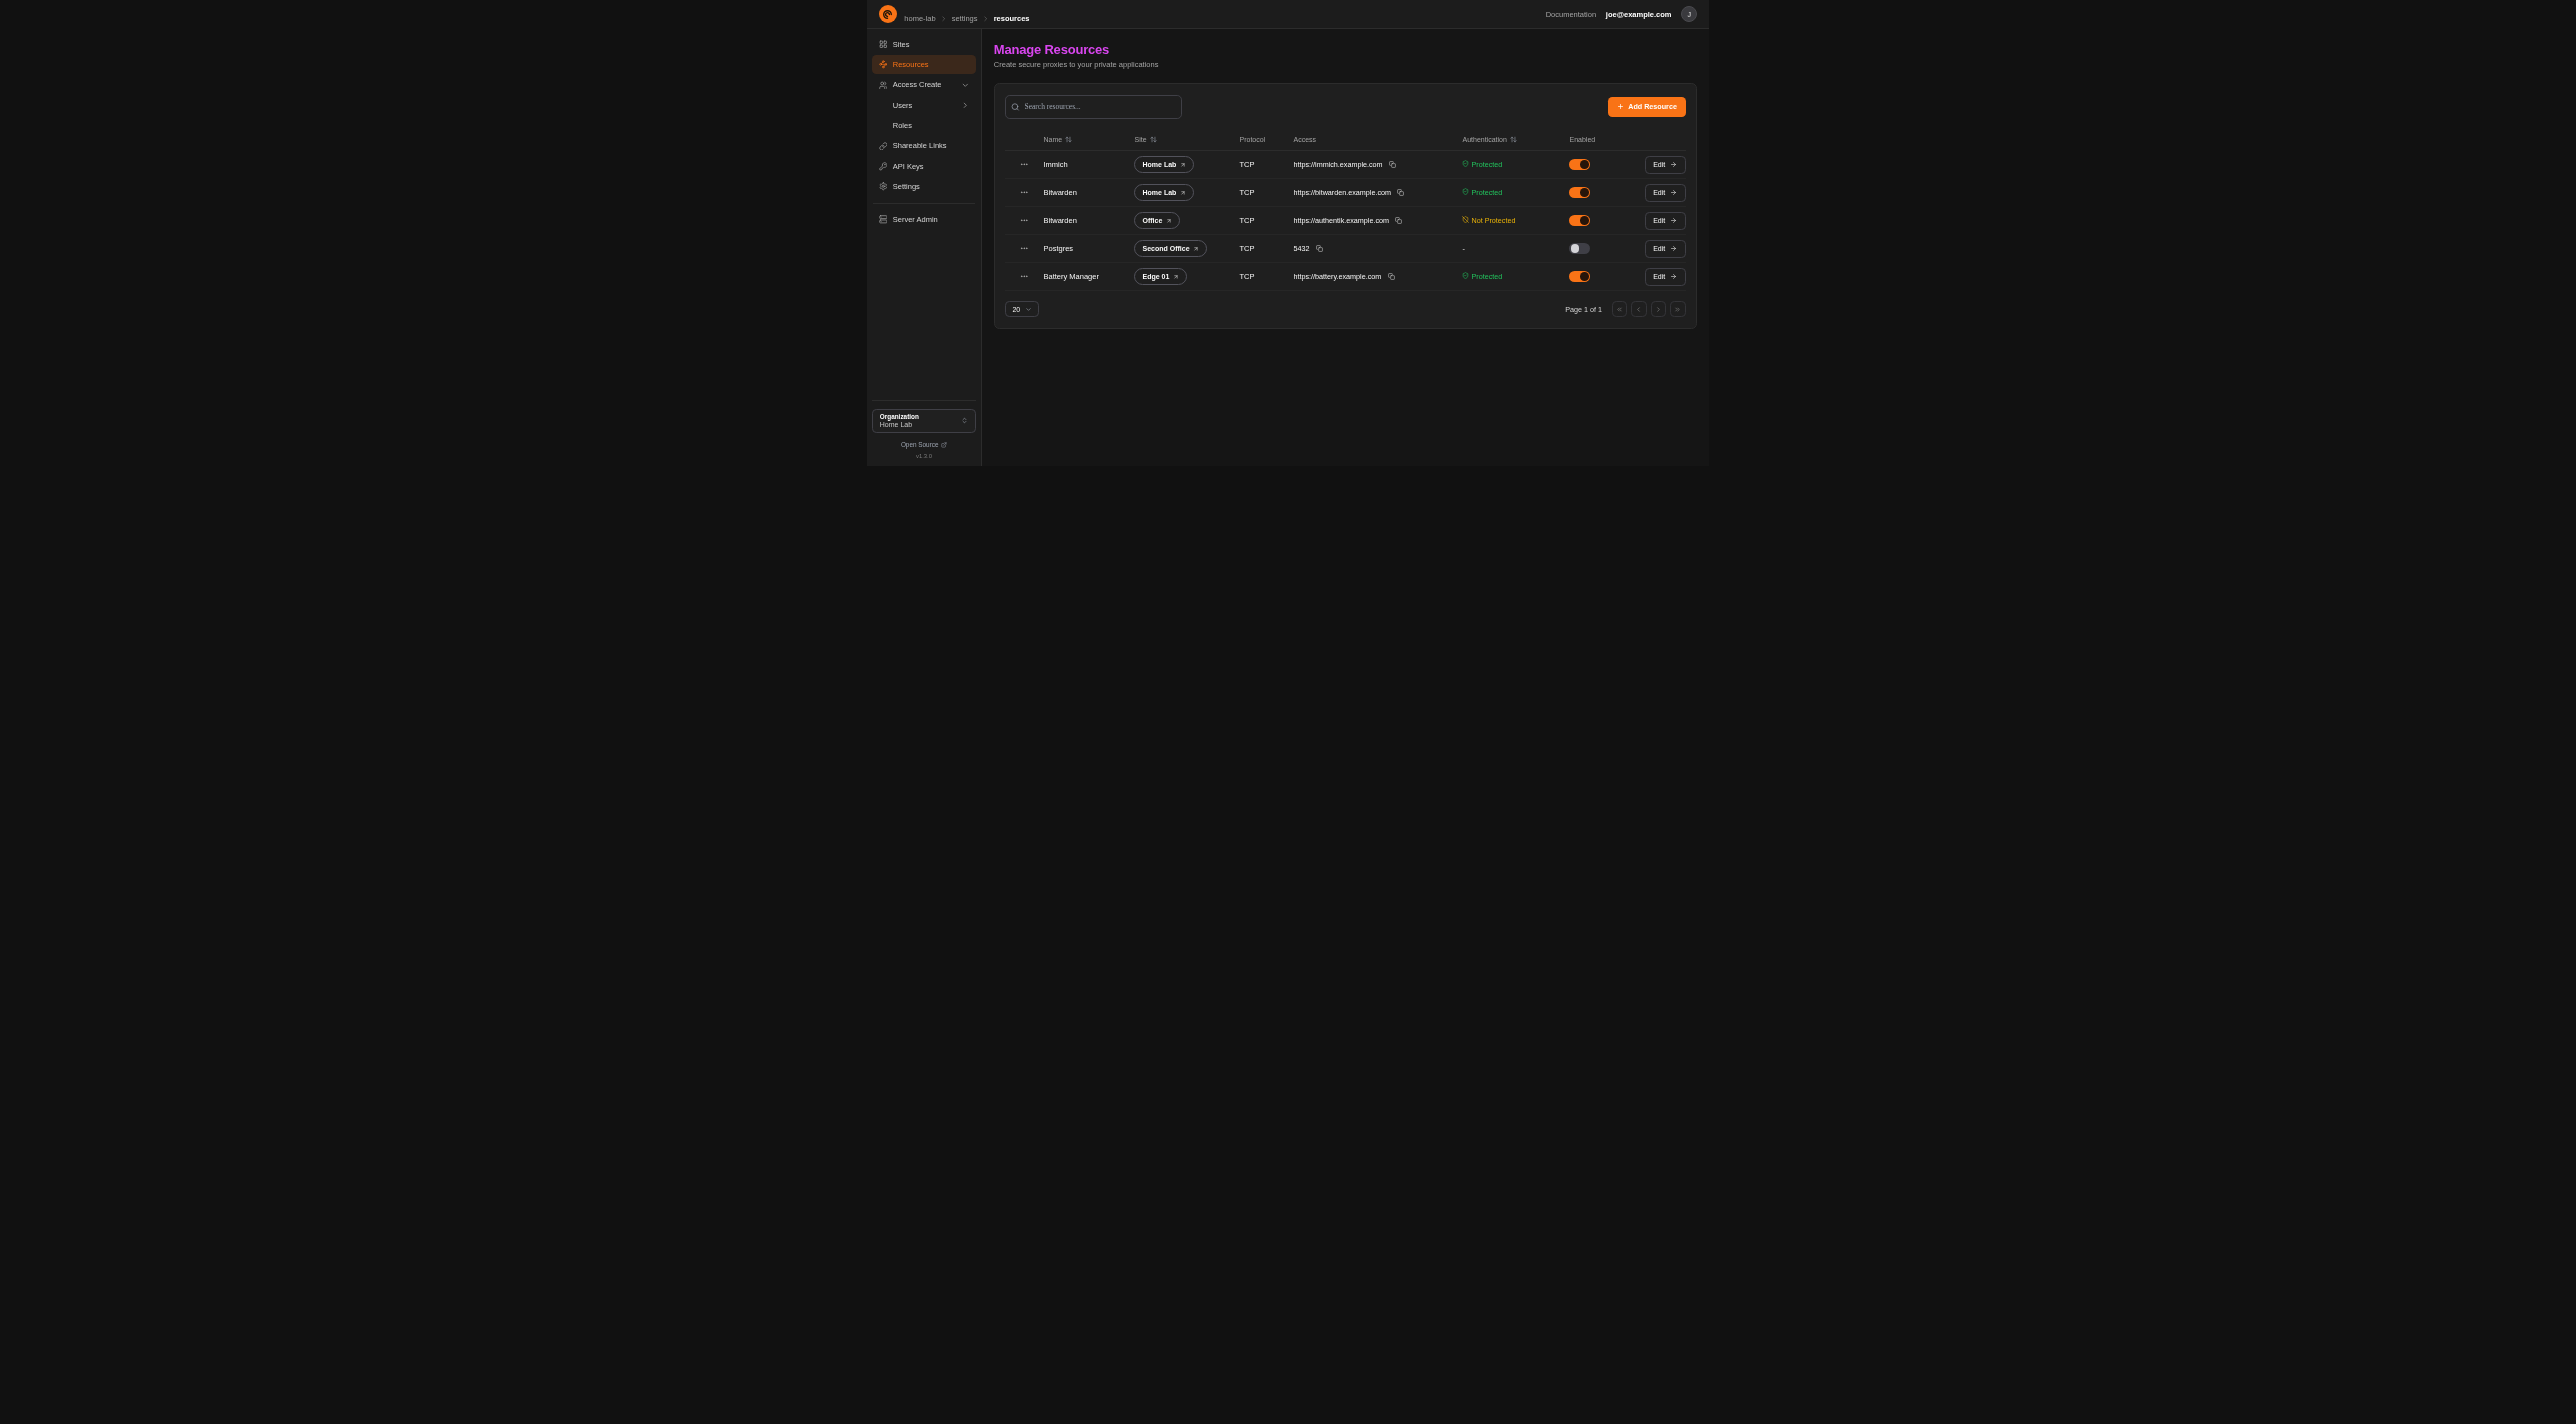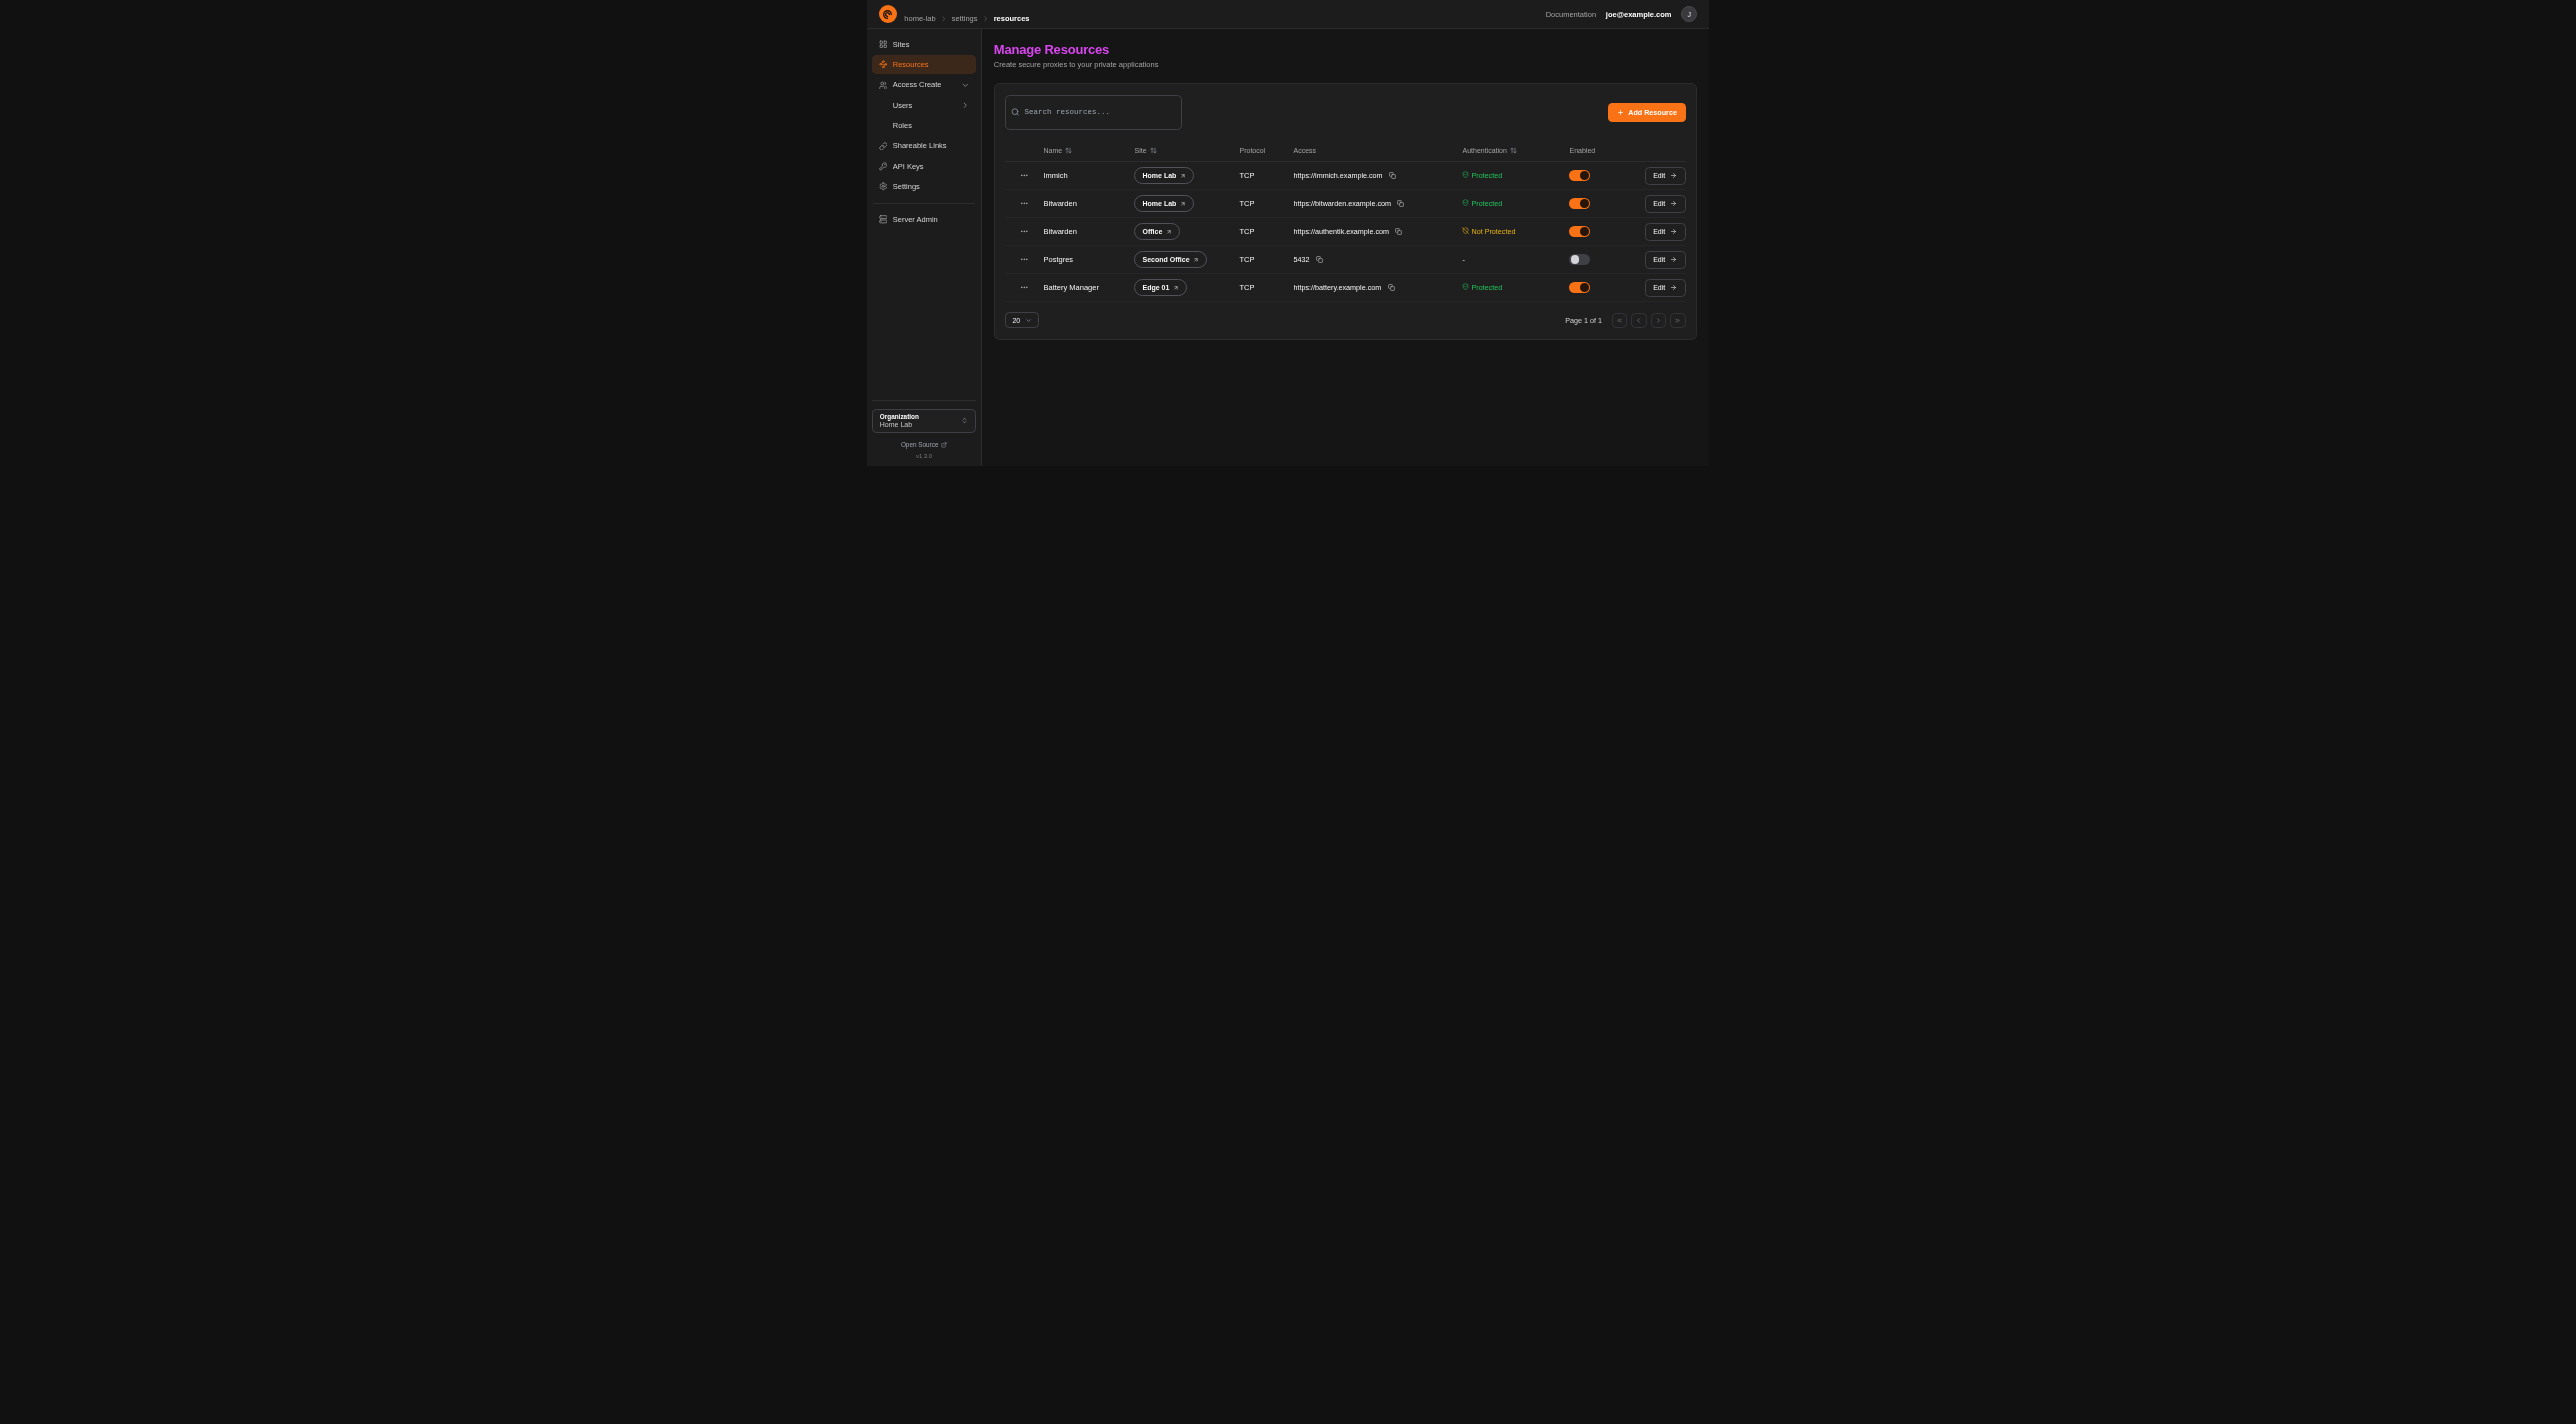--- a/index.html
+++ b/index.html
@@ -60,21 +60,21 @@
   .version{text-align:center;color:#7a7a7a;font-size:5.9px;margin-top:4.3px;padding-bottom:2.1px}
 
   
   main{grid-row:2;padding:13px 11.8px;overflow:auto}
   h1{font-size:13px;font-weight:700;letter-spacing:-0.2px;color:#d946ef}
   .subtitle{color:var(--text-dim);margin-top:3.2px;font-size:7.5px}
   .card{margin-top:14px;background:var(--bg-card);border:0.5px solid var(--border);border-radius:5.4px;padding:10.7px}
   .card-top{display:flex;align-items:center;justify-content:space-between;margin-bottom:9.7px}
   .search-wrap{position:relative;width:177px}
   .search-wrap .i{position:absolute;left:5.9px;top:50%;transform:translateY(-50%);color:#9ca3af;display:flex}
-  .search-input{width:100%;height:35px;background:transparent;border:0.5px solid var(--border-strong);border-radius:4.8px;color:var(--text);padding:0 6.4px 0 18px;font-size:7.5px;font-family:Liberation Mono, monospace;outline:none}
+  .search-input{width:100%;height:24px;background:transparent;border:0.5px solid var(--border-strong);border-radius:4.8px;color:var(--text);padding:0 6.4px 0 18px;font-size:7.5px;font-family:Liberation Serif, serif;outline:none}
   .search-input::placeholder{color:#9ca3af}
   .add-btn{display:inline-flex;align-items:center;gap:4.3px;background:var(--accent);color:#fff;border:none;border-radius:4.3px;height:19.3px;padding:0 8.6px;font-size:7.2px;font-weight:600;cursor:pointer;font-family:inherit}
   .add-btn .i{display:flex}
 
   .tgrid{display:grid;grid-template-columns:38px 91px 105px 54px 169px 107px 72px 1fr;align-items:center}
   .thead{height:22.6px;border-bottom:0.5px solid var(--border);color:var(--text-dim);font-size:7px;font-weight:500}
   .thc{display:flex;align-items:center;gap:3.2px}
   .thc .i{color:#9ca3af;display:flex}
   .thc.sortable{cursor:pointer}
   .trow{height:28px;border-bottom:0.5px solid #262626}
@@ -97,21 +97,21 @@
   .toggle{width:20.4px;height:11.3px;border-radius:536px;border:none;position:relative;cursor:pointer;flex:none}
   .toggle::after{content:"";position:absolute;top:1.3px;width:8.6px;height:8.6px;border-radius:50%}
   .toggle.on{background:var(--accent)}
   .toggle.on::after{right:1.3px;background:#27150a}
   .toggle.off{background:#3f3f46}
   .toggle.off::after{left:1.3px;background:#d4d4d8}
   .edit-cell{justify-content:flex-end}
   .edit-btn{display:inline-flex;align-items:center;gap:4.8px;border:0.5px solid var(--border-strong);background:transparent;color:#fafafa;border-radius:4.3px;height:17.7px;padding:0 7.5px;font-size:7px;cursor:pointer;font-family:inherit}
   .edit-btn .i{color:#e5e5e5;display:flex}
 
-  .card-bottom{display:flex;align-items:flex-end;justify-content:space-between;margin-top:9.7px}
+  .card-bottom{display:flex;align-items:center;justify-content:space-between;margin-top:9.7px}
   .pagesize{display:inline-flex;align-items:center;gap:4.8px;border:0.5px solid var(--border-strong);background:transparent;color:#f5f5f5;border-radius:4.3px;height:16.6px;padding:0 5.9px;font-size:7px;cursor:pointer;font-family:inherit}
   .pagesize .i{color:#9ca3af;display:flex}
   .pager{display:flex;align-items:center;gap:9.7px}
   .page-info{color:#d4d4d4;font-size:7.2px}
   .pager-btns{display:flex;gap:3.8px}
   .pbtn{width:15.6px;height:15.6px;border-radius:4.3px;border:0.5px solid #343438;background:transparent;color:#8a8a8a;display:flex;align-items:center;justify-content:center;cursor:pointer}
   .pbtn .i{display:flex}
 </style>
 </head>
 <body>

